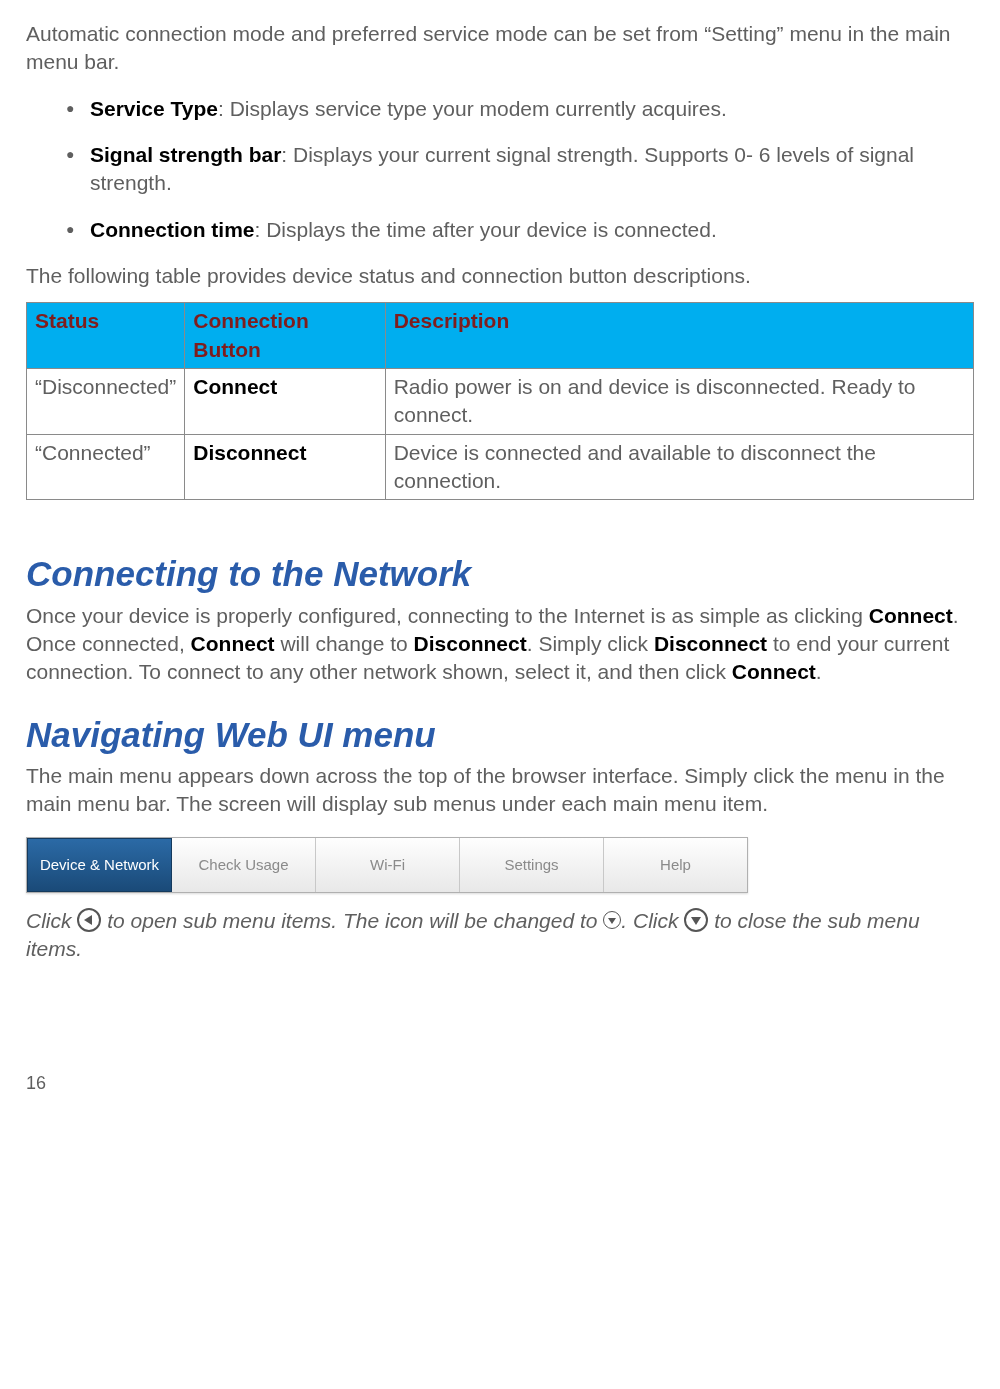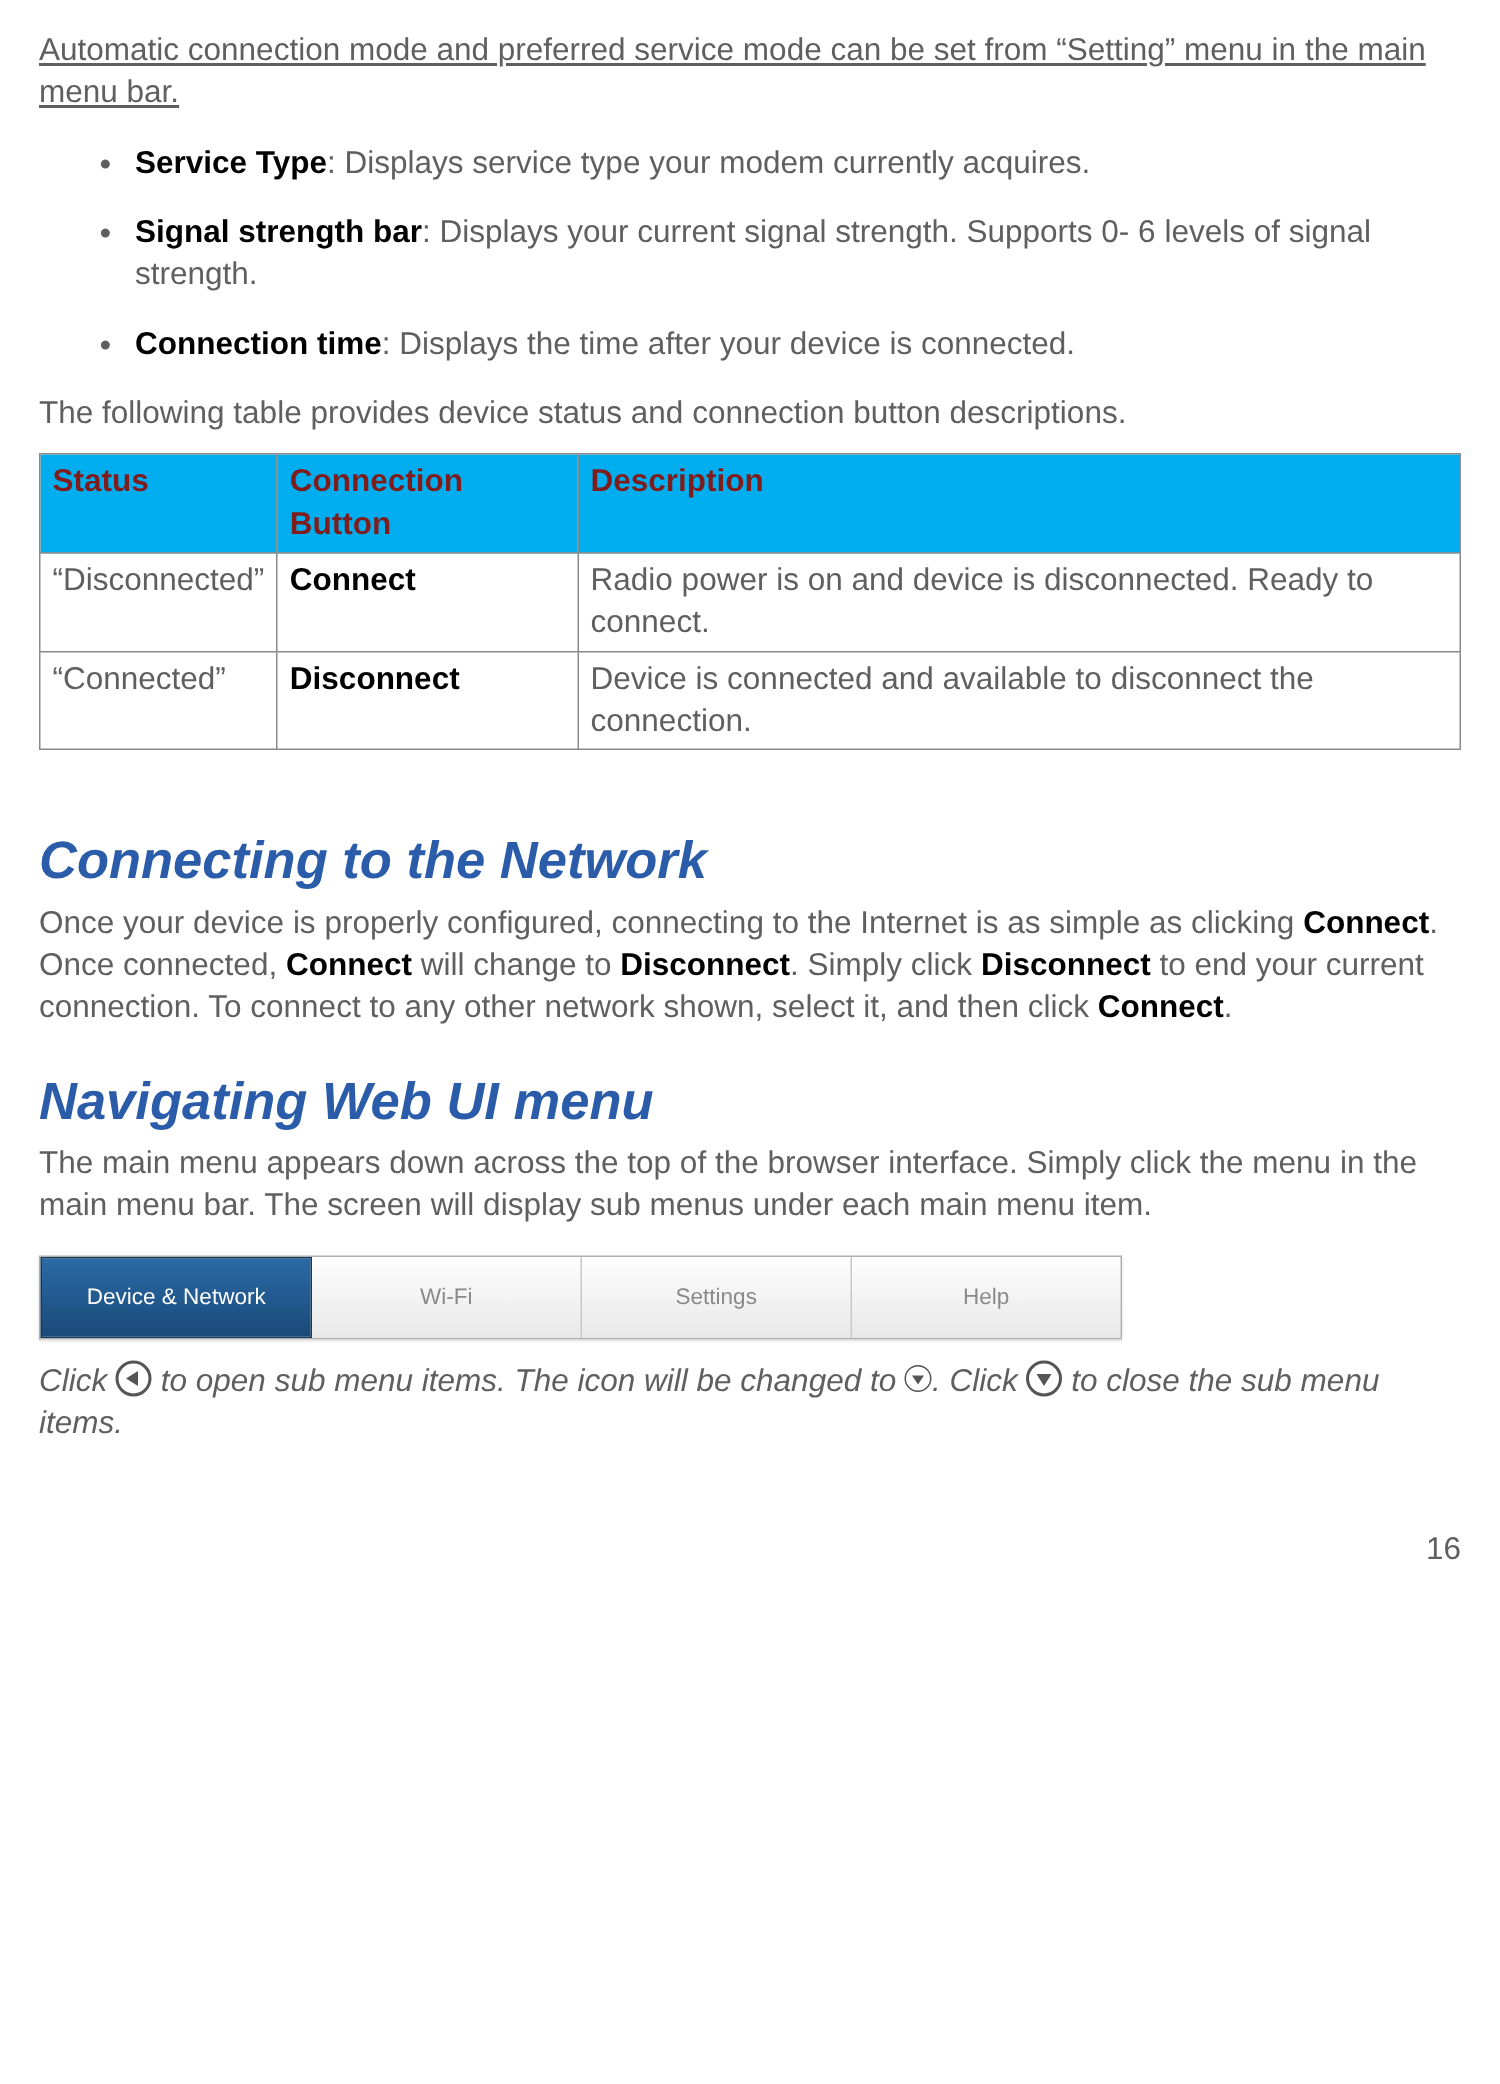--- a/index.html
+++ b/index.html
@@ -6,21 +6,20 @@
       font-family: Arial, Helvetica, sans-serif;
       max-width: 960px;
       margin: 0 auto;
       padding: 20px 26px;
       color: #5f5f5f;
       font-size: 21px;
       line-height: 1.35;
     }
     .intro-text {
       margin-bottom: 18px;
-      text-decoration: underline;
     }
     ul.feature-list {
       list-style: none;
       padding-left: 40px;
       margin: 0 0 18px 0;
     }
     ul.feature-list li {
       position: relative;
       padding-left: 24px;
       margin-bottom: 18px;
@@ -146,24 +145,24 @@
       height: 16px;
       border-width: 1.5px;
     }
     .circle-icon.small .tri-down {
       border-left-width: 4px;
       border-right-width: 4px;
       border-top-width: 6px;
       margin-top: 1px;
     }
     .page-number {
-      text-align: right;
-      font-size: 21px;
-      color: #5f5f5f;
-      margin-top: 56px;
+      text-align: left;
+      font-size: 18px;
+      color: #5f5f5f;
+      margin-top: 108px;
     }
   </style>
 </head>
 <body>
 
 <div class="intro-text">Automatic connection mode and preferred service mode can be set from “Setting” menu in the main menu bar.</div>
 
 <ul class="feature-list">
   <li><span class="bold">Service Type</span><span>: Displays service type your modem currently acquires.</span></li>
   <li><span class="bold">Signal strength bar</span><span>: Displays your current signal strength. Supports 0- 6 levels of signal strength.</span></li>
@@ -197,20 +196,21 @@
 <h2 class="section-heading">Connecting to the Network</h2>
 <div class="body-para">
   <span>Once your device is properly configured, connecting to the Internet is as simple as clicking </span><span class="bold">Connect</span><span>.  Once connected, </span><span class="bold">Connect</span><span> will change to </span><span class="bold">Disconnect</span><span>. Simply click </span><span class="bold">Disconnect</span><span> to end your current connection. To connect to any other network shown, select it, and then click </span><span class="bold">Connect</span><span>.</span>
 </div>
 
 <h2 class="section-heading second">Navigating Web UI menu</h2>
 <div class="body-para">The main menu appears down across the top of the browser interface. Simply click the menu in the main menu bar. The screen will display sub menus under each main menu item.</div>
 
 <div class="menu-bar">
   <div class="menu-tab active">Device &amp; Network</div>
+  <div class="menu-tab">Check Usage</div>
   <div class="menu-tab">Wi-Fi</div>
   <div class="menu-tab">Settings</div>
   <div class="menu-tab">Help</div>
 </div>
 
 <div class="submenu-note">
   <span>Click </span>
   <span class="circle-icon">
       <span class="tri-left"></span>
     </span>

